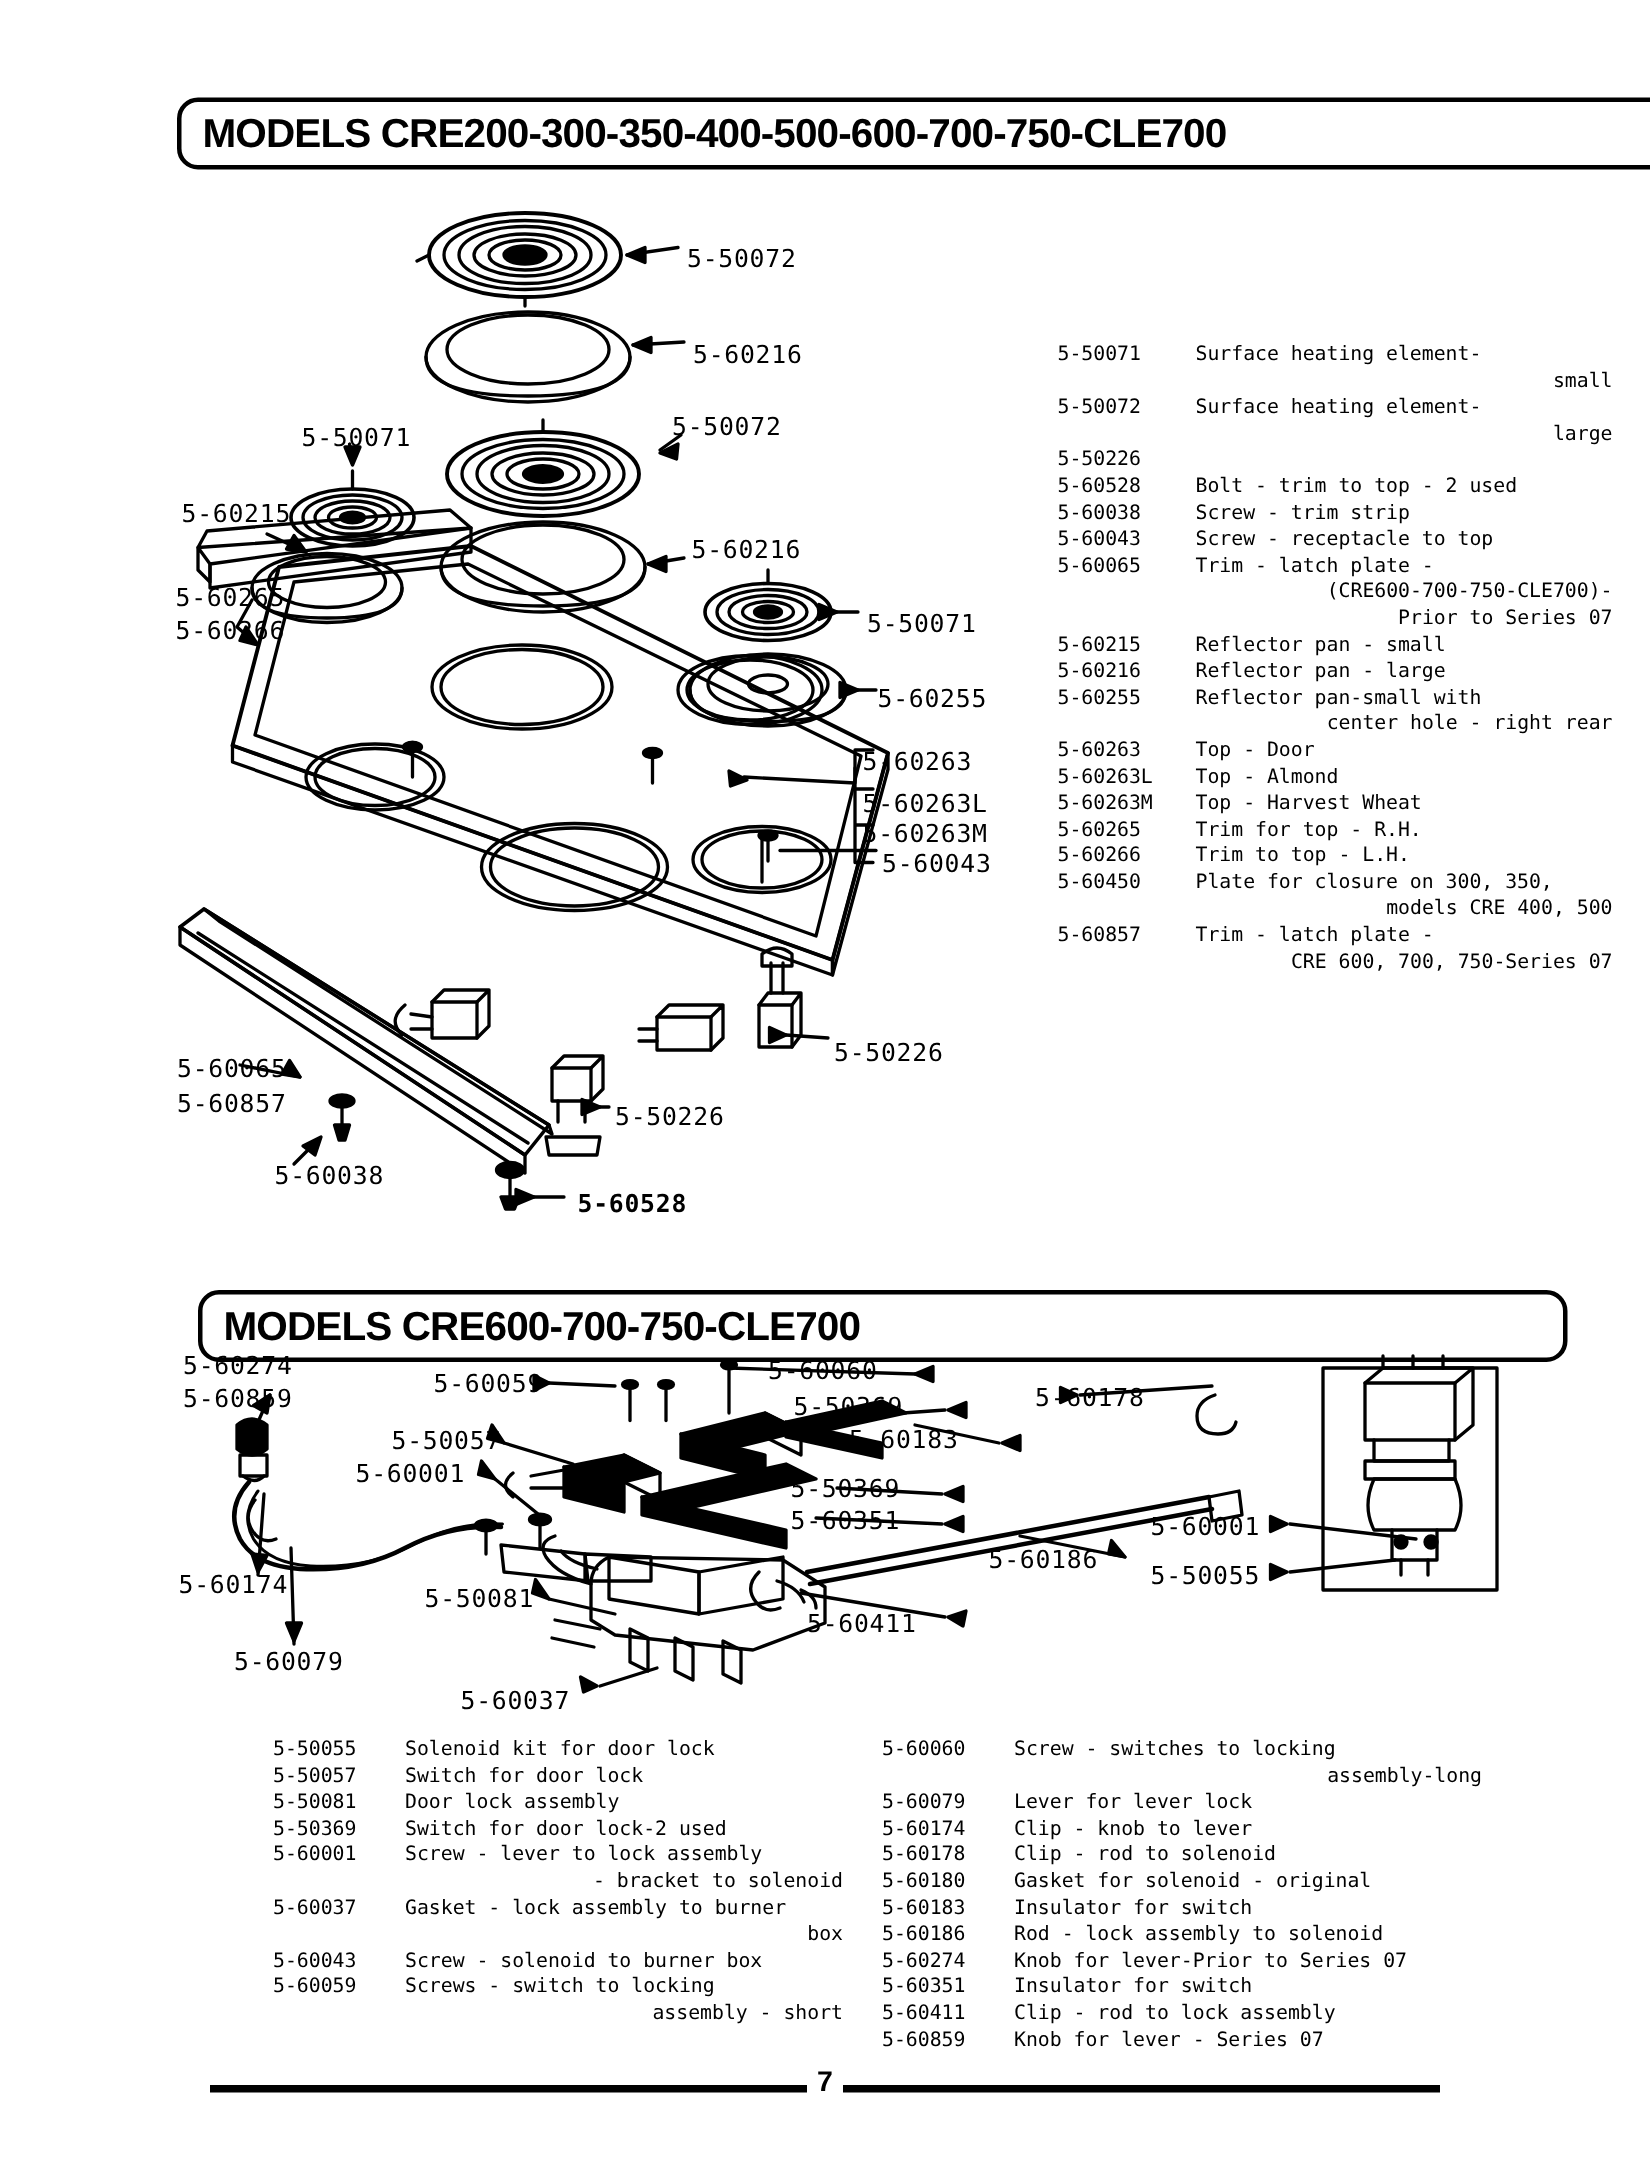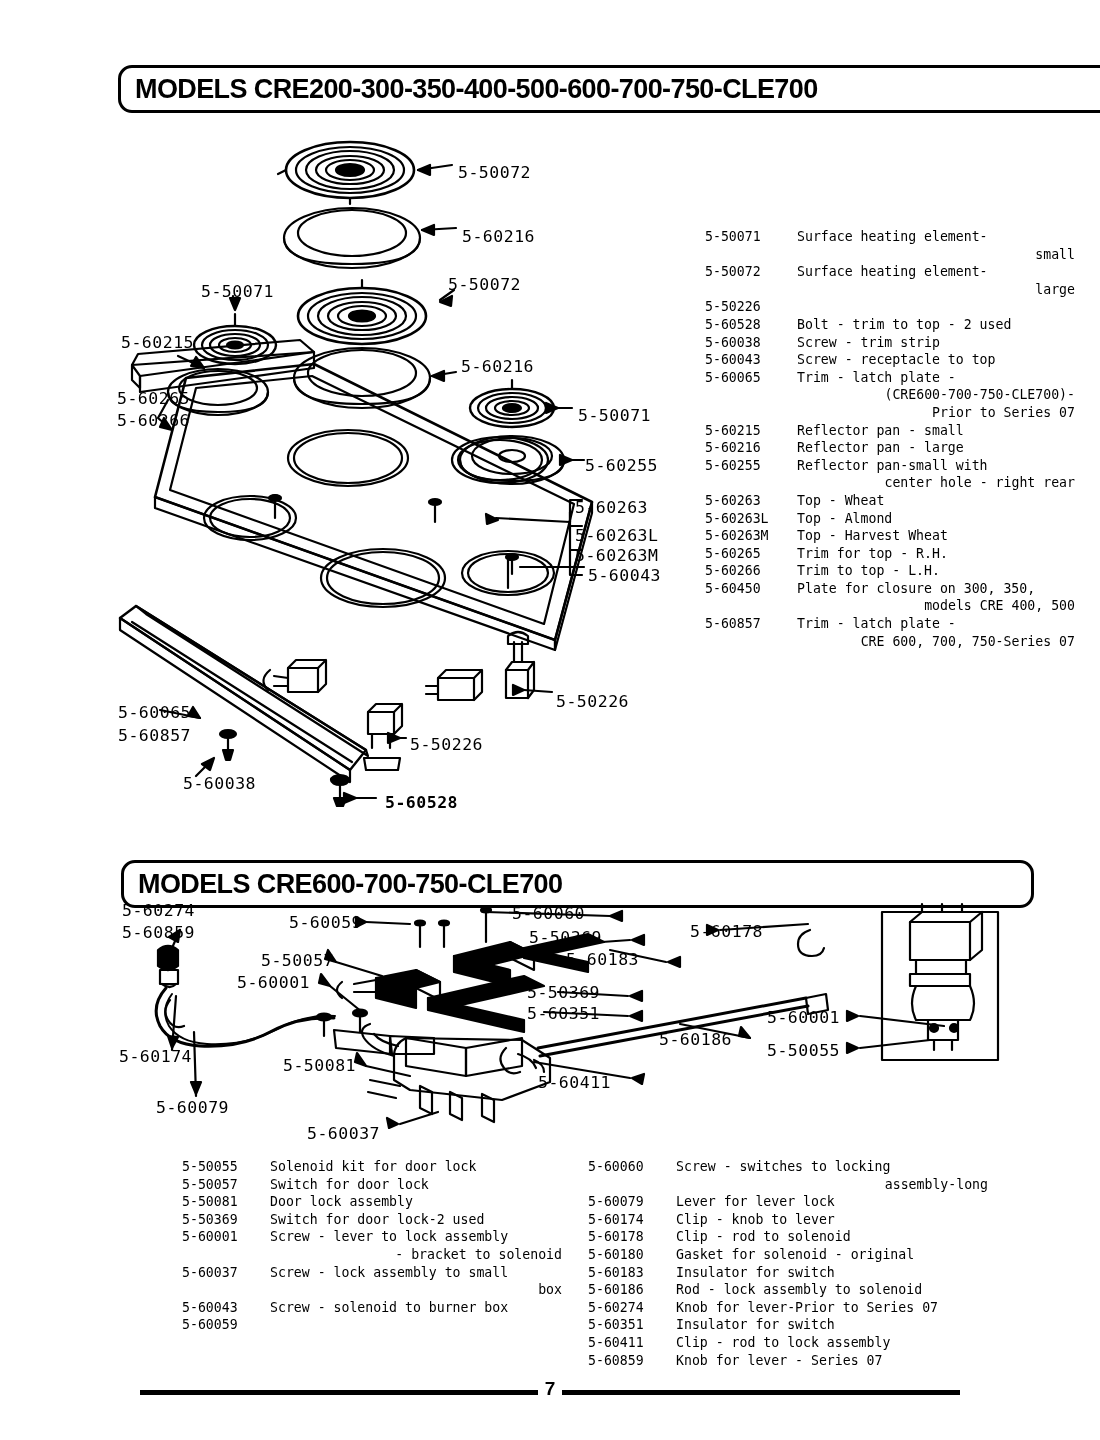--- a/index.html
+++ b/index.html
@@ -32,21 +32,21 @@
     padding-left: 14px;
   }
   .banner .banner-text {
     font-family: "Liberation Sans", sans-serif;
     font-weight: bold;
     font-size: 27px;
     letter-spacing: -0.6px;
     white-space: nowrap;
   }
   #banner1 { left: 118px; top: 65px; width: 1014px; height: 48px; }
-  #banner2 { left: 121px; top: 860px; width: 913px; height: 48px; text-align: center; }
+  #banner2 { left: 132px; top: 860px; width: 913px; height: 48px; text-align: center; }
 
   
   .parts-list {
     position: absolute;
     font-family: "DejaVu Sans Mono", monospace;
     font-size: 13.2px;
     line-height: 17.6px;
   }
   .parts-row {
     display: flex;
@@ -352,21 +352,21 @@
     <div class="parts-row">
         <span class="pn">5-60216</span>
         <span class="pd"><span>Reflector pan - large</span></span>
       </div>
     <div class="parts-row">
         <span class="pn">5-60255</span>
         <span class="pd"><span>Reflector pan-small with</span><span class="cont">center hole - right rear</span></span>
       </div>
     <div class="parts-row">
         <span class="pn">5-60263</span>
-        <span class="pd"><span>Top - Wheat</span></span>
+        <span class="pd"><span>Top - Door</span></span>
       </div>
     <div class="parts-row">
         <span class="pn">5-60263L</span>
         <span class="pd"><span>Top - Almond</span></span>
       </div>
     <div class="parts-row">
         <span class="pn">5-60263M</span>
         <span class="pd"><span>Top - Harvest Wheat</span></span>
       </div>
     <div class="parts-row">
@@ -568,28 +568,29 @@
     <div class="parts-row">
         <span class="pn">5-50369</span>
         <span class="pd"><span>Switch for door lock-2 used</span></span>
       </div>
     <div class="parts-row">
         <span class="pn">5-60001</span>
         <span class="pd"><span>Screw - lever to lock assembly</span><span class="cont">- bracket to solenoid</span></span>
       </div>
     <div class="parts-row">
         <span class="pn">5-60037</span>
-        <span class="pd"><span>Screw - lock assembly to small</span><span class="cont">box</span></span>
+        <span class="pd"><span>Gasket - lock assembly to burner</span><span class="cont">box</span></span>
       </div>
     <div class="parts-row">
         <span class="pn">5-60043</span>
         <span class="pd"><span>Screw - solenoid to burner box</span></span>
       </div>
     <div class="parts-row">
         <span class="pn">5-60059</span>
+        <span class="pd"><span>Screws - switch to locking</span><span class="cont">assembly - short</span></span>
       </div>
   </div>
 
   <div class="parts-list" id="list-bot-right">
     <div class="parts-row">
         <span class="pn">5-60060</span>
         <span class="pd"><span>Screw - switches to locking</span><span class="cont">assembly-long</span></span>
       </div>
     <div class="parts-row">
         <span class="pn">5-60079</span>

